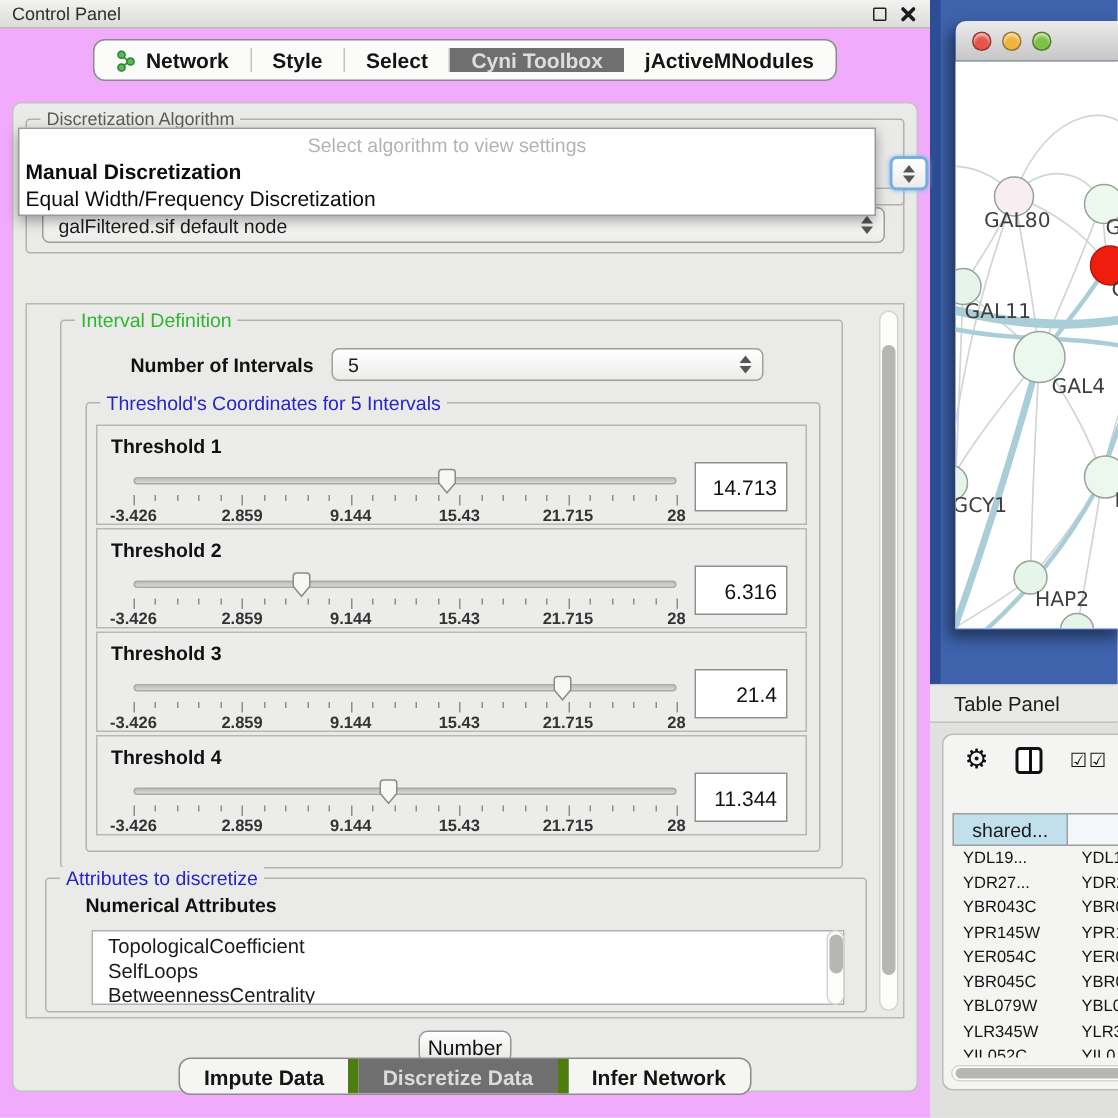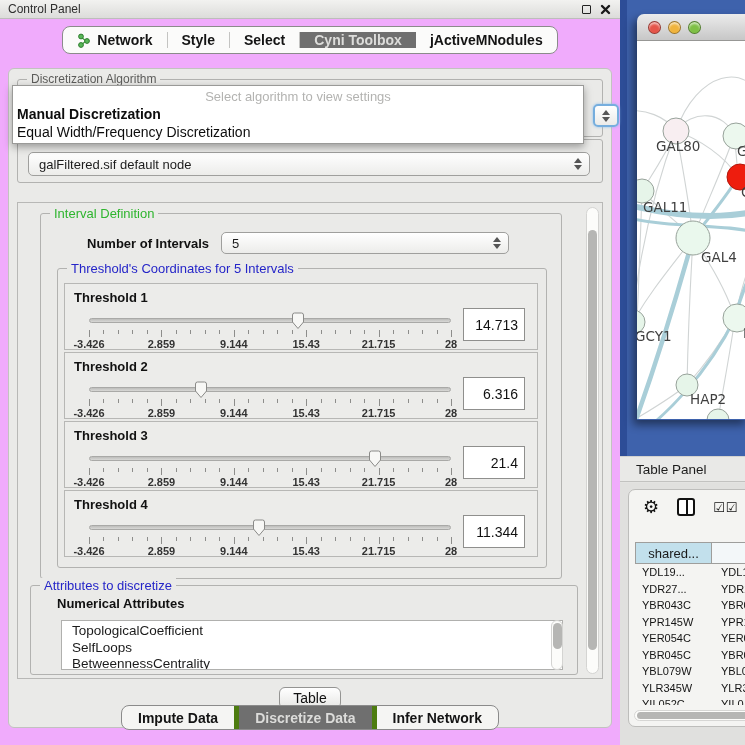--- a/index.html
+++ b/index.html
@@ -78,21 +78,21 @@
   
   #attrlist { position:absolute; left:30px; top:34px; width:502px; height:50px;
     background:#fff; border:1px solid #b0b0ae; overflow:hidden; padding:2px 0 0 10px; }
   #attrlist .item { font-size:13.5px; color:#1b1b1b; line-height:16.5px; }
 
   .push-btn { background:linear-gradient(#ffffff,#e6e6e4); border:1px solid #949492;
     border-radius:6px; font-size:14px; color:#111; display:flex; align-items:center; justify-content:center; }
 
   #bottomtabs { position:absolute; left:0; right:0; top:636px; display:flex; justify-content:center; }
   #bottomtabs .wrap { display:flex; border:1.5px solid #8b8b8b; border-radius:8px; overflow:hidden; height:25px; background:#f5f5f3; }
-  .btab { display:flex; align-items:center; padding:0 16px; font-size:14px; font-weight:bold; color:#141414; border-right:5px solid #4d7c0f; }
+  .btab { display:flex; align-items:center; padding:0 16px; font-size:14px; font-weight:bold; color:#141414; border-right:7px solid #4d7c0f; }
   .btab:last-child { border-right:none; }
   .btab.selected { background:#6f6f6f; color:#dcdcda; }
 
   
   #desktop { position:absolute; left:620px; top:0; width:125px; height:456px;
     background:#3e62ac; border-left:7px solid #2d4d97; }
   #netwin { position:absolute; left:10px; top:14px; width:112px; height:406px;
     border-radius:7px 0 0 0; box-shadow:-4px 5px 9px rgba(0,0,0,.45); }
   #nettitle { height:27px; background:linear-gradient(#ebebeb,#c7c7c7);
     border-bottom:1px solid #979795; border-radius:7px 0 0 0;
@@ -178,21 +178,21 @@
     <div class="group" style="left:8px;top:10px;width:586px;height:58px;">
       <span class="gtitle gray">Discretization Algorithm</span>
       <div id="focus-combo">
         <span class="spin">
             <i class="up"></i>
             <i class="dn"></i>
           </span>
       </div>
     </div>
 
-    <div class="group" style="left:8px;top:70px;width:586px;height:44px;">
+    <div class="group" style="left:8px;top:56px;width:586px;height:44px;">
       <span class="gtitle gray">Table Data</span>
       <div class="combo" style="left:10px;top:12px;width:562px;height:24px;">
         <span>galFiltered.sif default node</span>
         <span class="spin">
             <i class="up"></i>
             <i class="dn"></i>
           </span>
       </div>
     </div>
 
@@ -422,21 +422,21 @@
             <div class="item">TopologicalCoefficient</div>
             <div class="item">SelfLoops</div>
             <div class="item">BetweennessCentrality</div>
           </div>
         <div class="vsb" style="left:520px;top:34px;height:50px;width:12px;">
           <div class="thumb" style="top:2px;height:26px;"></div>
         </div>
       </div>
 
       <div class="push-btn abs" style="left:50%;transform:translateX(-50%);top:484px;width:62px;height:22px;">
-        <span>Table</span>
+        <span>Number</span>
       </div>
     </div>
 
     <div id="bottomtabs">
       <div class="wrap">
           <div class="btab">Impute Data</div>
           <div class="btab selected">Discretize Data</div>
           <div class="btab">Infer Network</div>
         </div>
     </div>

